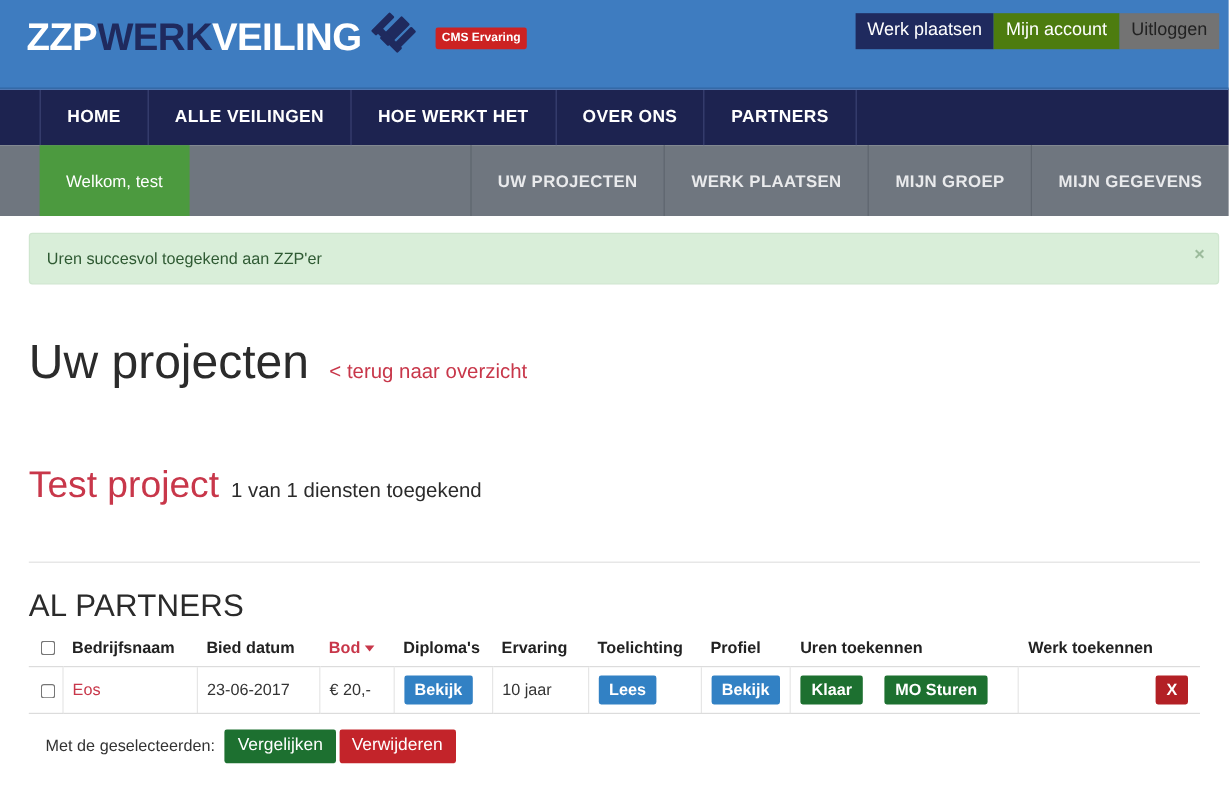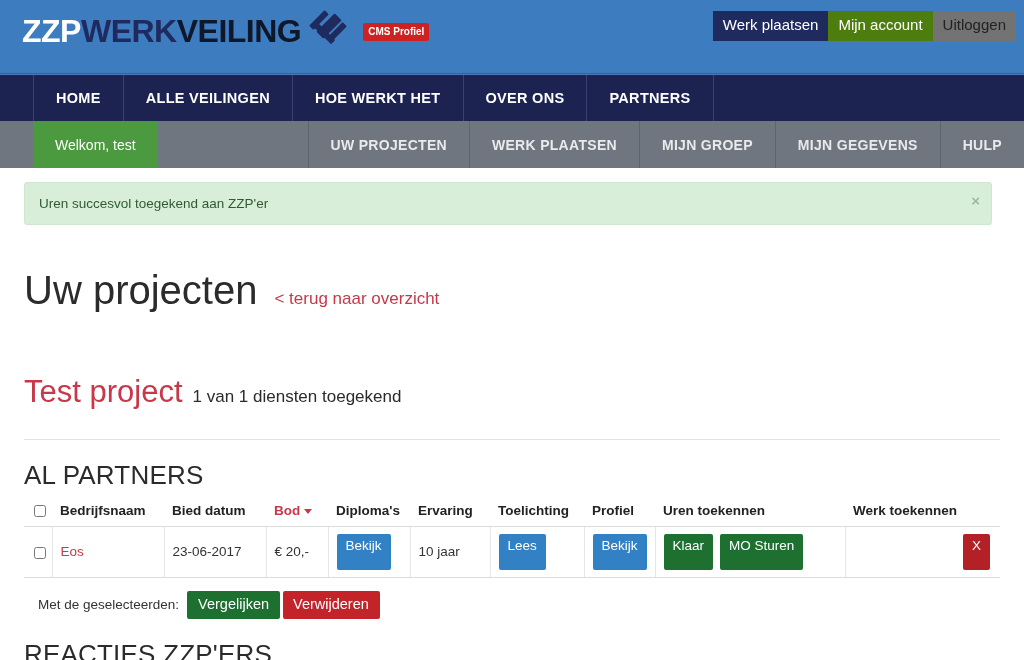--- a/index.html
+++ b/index.html
@@ -27,21 +27,21 @@
   }
   .logo-text {
     font-size: 32px;
     font-weight: bold;
     letter-spacing: -0.5px;
     line-height: 1;
     white-space: nowrap;
   }
   .logo-zzp { color: #ffffff; }
   .logo-werk { color: #1f2a5e; }
-  .logo-veiling { color: #0f172a; }
+  .logo-veiling { color: #ffffff; }
   .gavel {
     position: relative;
     width: 56px; height: 46px;
     margin-left: 4px;
   }
   .gavel svg { display: block; }
   .cms-badge {
     background: #cc2222;
     color: #ffffff;
     font-size: 10px;
@@ -90,21 +90,21 @@
     text-decoration: none;
     border-right: 1px solid #3b4273;
     cursor: pointer;
     white-space: nowrap;
   }
   .nav-primary .fill { flex: 1; }
 
   
   .nav-secondary {
     display: flex;
-    height: 47px;
+    height: 59px;
     background: #6f767f;
   }
   .nav-secondary .lead { width: 33px; }
   .nav-secondary .welcome {
     display: flex;
     align-items: center;
     padding: 0 22px;
     background: #4c9a3f;
     color: #ffffff;
     font-size: 14px;
@@ -121,21 +121,21 @@
     font-weight: bold;
     letter-spacing: 0.3px;
     text-decoration: none;
     border-right: 1px solid #5e656e;
     cursor: pointer;
     white-space: nowrap;
   }
   .nav-secondary a:last-child { border-right: none; }
 
   
-  .alert-wrap { padding: 14px 32px 0 24px; }
+  .alert-wrap { padding: 14px 8px 0 24px; }
   .alert {
     position: relative;
     background: #d9eed9;
     border: 1px solid #cfe6cf;
     color: #2f5a33;
     font-size: 13.5px;
     padding: 13px 34px 13px 14px;
     border-radius: 3px;
   }
   .alert-close {
@@ -167,21 +167,21 @@
     color: #c8374a;
     font-size: 17px;
     text-decoration: none;
     cursor: pointer;
   }
 
   .project-head {
     display: flex;
     align-items: baseline;
     margin-top: 13px;
-    padding-bottom: 4px;
+    padding-bottom: 21px;
     border-bottom: 1px solid #e2e2e2;
   }
   .project-title {
     font-size: 31px;
     color: #c8374a;
     font-weight: normal;
     line-height: 1.05;
   }
   .project-sub {
     margin-left: 10px;
@@ -240,30 +240,31 @@
     margin: 0;
     width: 12px; height: 12px;
     vertical-align: middle;
     cursor: pointer;
   }
 
   .pill {
     display: inline-block;
     color: #ffffff;
     font-size: 13.5px;
-    padding: 4px 9px 16px 9px;
+    padding: 4px 9px 4px 9px;
     border-radius: 2px;
     cursor: pointer;
     line-height: 1.2;
     white-space: nowrap;
+    font-weight: bold;
   }
   .pill-blue  { background: #3281c4; }
   .pill-green { background: #1d7030; }
   .pill-red   { background: #b32025; }
-  .pill + .pill { margin-left: 7px; }
+  .pill + .pill { margin-left: 18px; }
 
   .bulk {
     display: flex;
     align-items: center;
     padding: 13px 0 0 14px;
     font-size: 13.5px;
     color: #333333;
   }
   .bulk .label { margin-right: 8px; }
   .bulk .bbtn {
@@ -287,21 +288,21 @@
     <div class="gavel">
       <svg width="56" height="46" viewBox="0 0 56 46">
         <g fill="#1f2a5e">
           <rect x="19" y="5" width="10" height="26" rx="1" transform="rotate(45 24 18)"></rect>
           <rect x="11" y="1" width="6" height="22" rx="1" transform="rotate(45 14 12)"></rect>
           <rect x="29" y="13" width="6" height="22" rx="1" transform="rotate(45 32 24)"></rect>
           <rect x="6" y="22" width="26" height="6" rx="1" transform="rotate(45 19 25)"></rect>
         </g>
       </svg>
     </div>
-    <div class="cms-badge">CMS Profiel</div>
+    <div class="cms-badge">CMS Ervaring</div>
   </div>
 
   <div class="top-actions">
     <div class="btn btn-werkplaatsen">Werk plaatsen</div>
     <div class="btn btn-mijnaccount">Mijn account</div>
     <div class="btn btn-uitloggen">Uitloggen</div>
   </div>
 </div>
 
 <nav class="nav-primary">
@@ -315,21 +316,20 @@
 </nav>
 
 <nav class="nav-secondary">
   <div class="lead"></div>
   <div class="welcome">Welkom, test</div>
   <div class="gap"></div>
   <a>UW PROJECTEN</a>
   <a>WERK PLAATSEN</a>
   <a>MIJN GROEP</a>
   <a>MIJN GEGEVENS</a>
-  <a>HULP</a>
 </nav>
 
 <div class="alert-wrap">
   <div class="alert">
     <span>Uren succesvol toegekend aan ZZP'er</span>
     <span class="alert-close">×</span>
   </div>
 </div>
 
 <div class="content">

